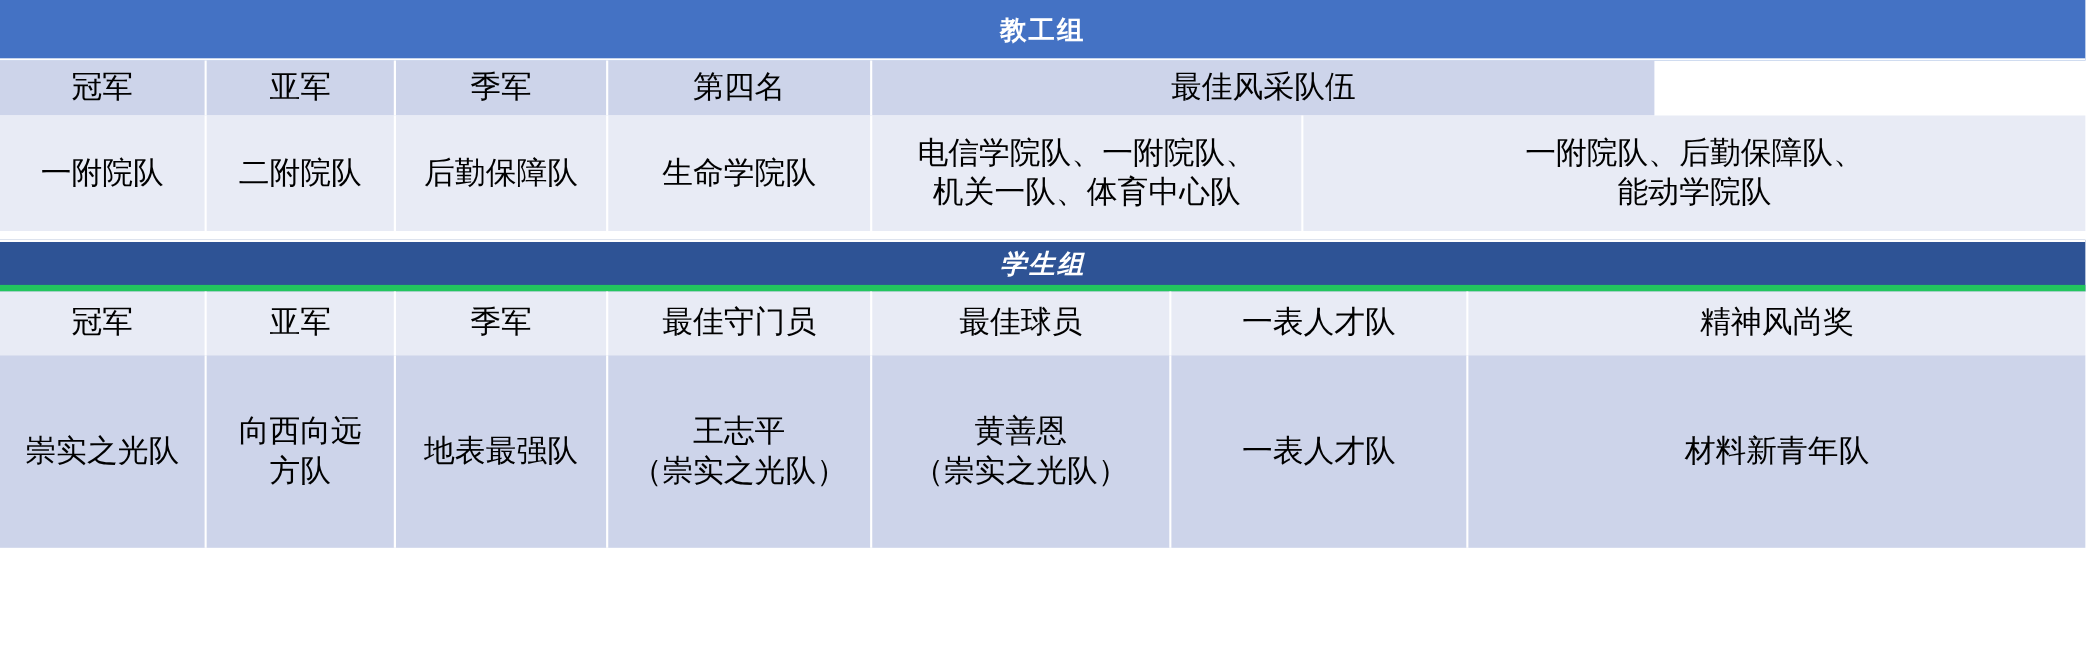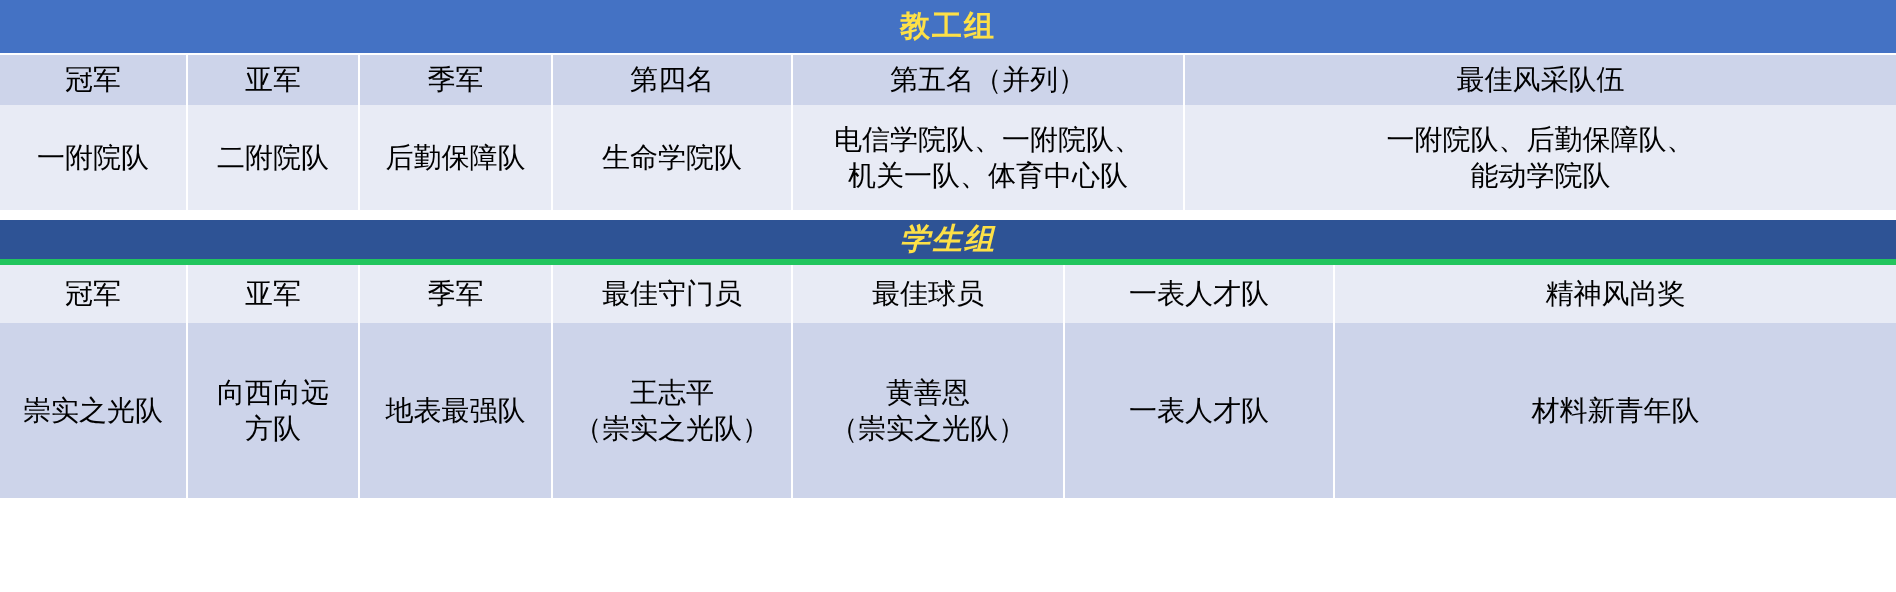--- a/index.html
+++ b/index.html
@@ -12,22 +12,22 @@
   }
   .award-tables{
     width:1896px;height:592px;
     display:flex;flex-direction:column;
     box-sizing:border-box;
   }
 
   
   .group-banner{
     display:flex;align-items:center;justify-content:center;
-    color:#fde047;
-    font-size:30px;
+    color:#ffffff;
+    font-size:24px;
     font-weight:bold;
     letter-spacing:2px;
     box-sizing:border-box;
     flex:0 0 auto;
   }
   .banner-staff{
     background:#4472C4;
     height:55px;
     border-bottom:2px solid #ffffff;
   }
@@ -97,21 +97,20 @@
 
 <div class="award-tables">
 
   <div class="group-banner banner-staff" style="background: rgb(68, 114, 196);">教工组</div>
 
   <div class="tbl-row hdr-row hdr-staff">
     <div class="cell" style="flex: 0 0 188px; width: 188px;">冠军</div>
     <div class="cell" style="flex: 0 0 172px; width: 172px;">亚军</div>
     <div class="cell" style="flex: 0 0 193px; width: 193px;">季军</div>
     <div class="cell" style="flex: 0 0 240px; width: 240px;">第四名</div>
-    <div class="cell" style="flex: 0 0 392px; width: 392px;">第五名（并列）</div>
     <div class="cell" style="flex: 0 0 711px; width: 711px;">最佳风采队伍</div>
   </div>
 
   <div class="tbl-row data-row-staff">
     <div class="cell" style="flex: 0 0 188px; width: 188px;">一附院队</div>
     <div class="cell" style="flex: 0 0 172px; width: 172px;">二附院队</div>
     <div class="cell" style="flex: 0 0 193px; width: 193px;">后勤保障队</div>
     <div class="cell" style="flex: 0 0 240px; width: 240px;">生命学院队</div>
     <div class="cell" style="flex: 0 0 392px; width: 392px;">电信学院队、一附院队、
 机关一队、体育中心队</div>

